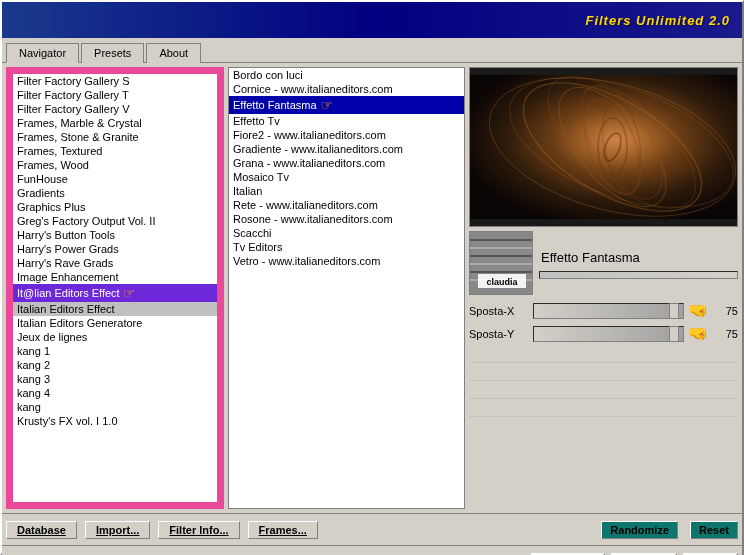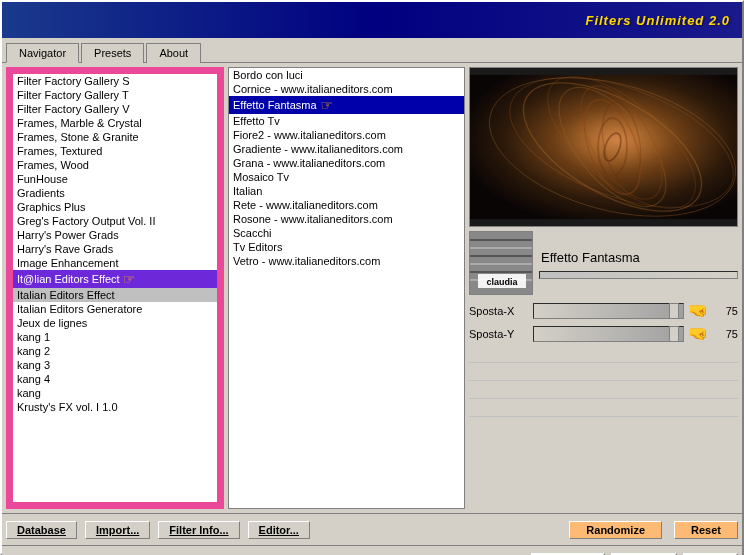--- a/index.html
+++ b/index.html
@@ -247,22 +247,22 @@
       border-right-color: #808080;
       border-bottom-color: #808080;
       cursor: pointer;
       font-size: 11px;
       text-decoration: underline;
       font-weight: bold;
     }
 
     .randomize-btn, .reset-btn {
       margin-left: auto;
-      padding: 2px 16px;
-      background: #fdba74;
+      padding: 2px 8px;
+      background: #0f766e;
       border: 1px solid;
       border-top-color: #ffffff;
       border-left-color: #ffffff;
       border-right-color: #808080;
       border-bottom-color: #808080;
       cursor: pointer;
       font-size: 11px;
       font-weight: bold;
     }
     .reset-btn { margin-left: 4px; }
@@ -371,20 +371,23 @@
           <span>FunHouse</span>
         </div>
       <div class="list-item">
           <span>Gradients</span>
         </div>
       <div class="list-item">
           <span>Graphics Plus</span>
         </div>
       <div class="list-item">
           <span>Greg's Factory Output Vol. II</span>
+        </div>
+      <div class="list-item">
+          <span>Harry's Button Tools</span>
         </div>
       <div class="list-item">
           <span>Harry's Power Grads</span>
         </div>
       <div class="list-item">
           <span>Harry's Rave Grads</span>
         </div>
       <div class="list-item">
           <span>Image Enhancement</span>
         </div>
@@ -534,21 +537,21 @@
         <div class="slider-row" style="height:18px;border-bottom:1px solid #c0c0c0;"></div>
         <div class="slider-row" style="height:18px;border-bottom:1px solid #c0c0c0;"></div>
       </div>
     </div>
   </div>
 
   <div class="bottom-toolbar">
     <button class="toolbar-btn">Database</button>
     <button class="toolbar-btn">Import...</button>
     <button class="toolbar-btn">Filter Info...</button>
-    <button class="toolbar-btn">Editor...</button>
+    <button class="toolbar-btn">Frames...</button>
     <button class="randomize-btn">Randomize</button>
     <button class="reset-btn">Reset</button>
   </div>
 
   <div class="status-bar">
     <div class="status-item">
       <span>Database:</span>
       <span>ICNET-Filters</span>
       <br>
       

